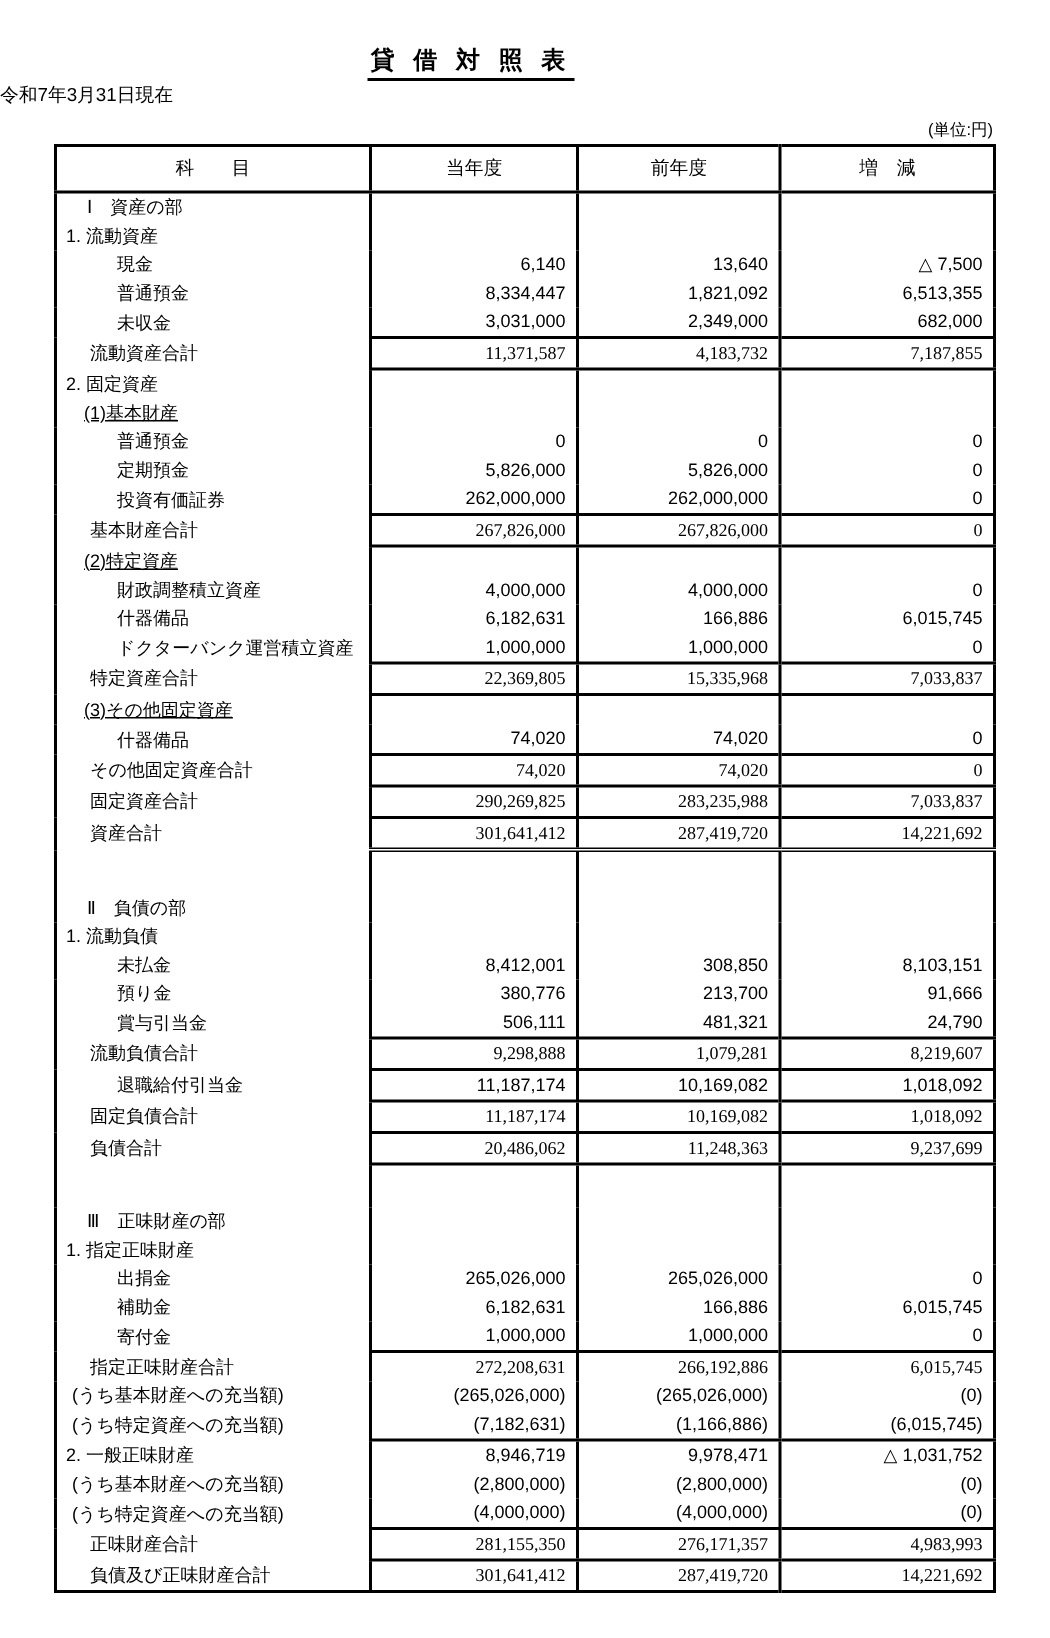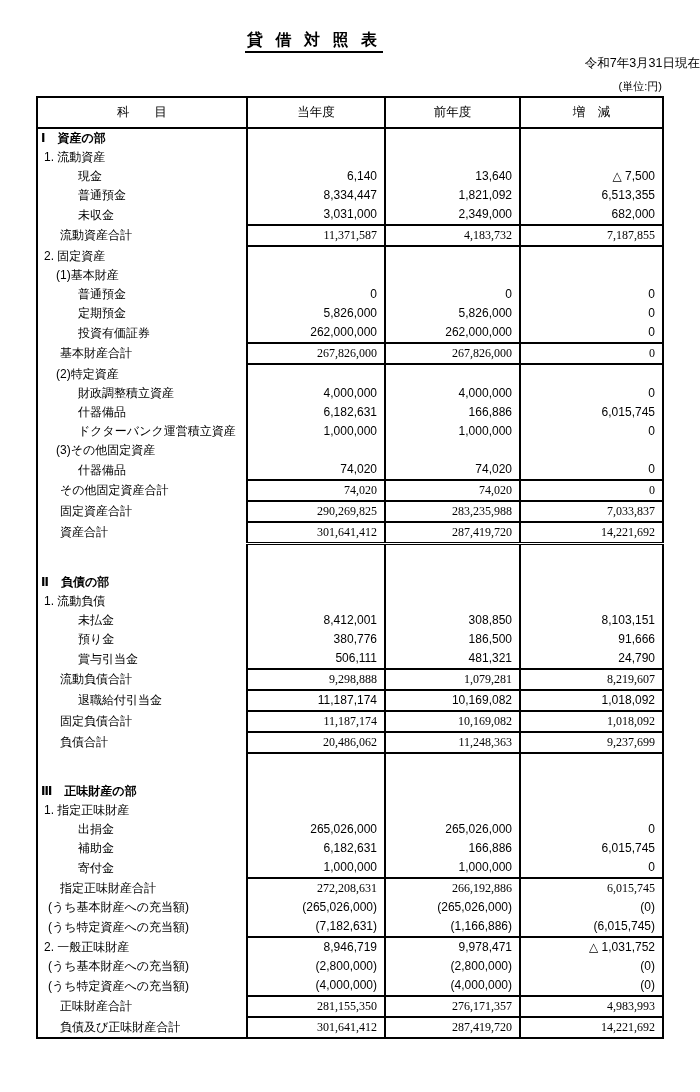--- a/index.html
+++ b/index.html
@@ -2,40 +2,40 @@
 <html><head>
 <meta charset="utf-8">
 <style>
   html,body{margin:0;padding:0;background:#ffffff;}
   body{width:700px;height:1092px;position:relative;
        font-family:"Liberation Sans","DejaVu Sans",sans-serif;color:#000;}
   .doc{position:absolute;inset:0;}
   .title{position:absolute;top:30px;left:0;width:628px;text-align:center;
          font-size:16px;font-weight:bold;letter-spacing:4px;}
   .title span{border-bottom:2px solid #000;padding:0 2px 3px 2px;}
-  .subtitle{position:absolute;top:55px;left:0;width:700px;text-align:right;
+  .subtitle{position:absolute;top:55px;left:0;width:700px;text-align:left;
             font-size:12.5px;}
   .unit{position:absolute;top:79px;left:36px;width:626px;text-align:right;
         font-size:11px;}
   table.bs{position:absolute;top:96px;left:36px;width:626px;
            border-collapse:collapse;table-layout:fixed;
            border:2px solid #000;font-size:12px;}
   col.c-label{width:210px;}
   col.c-cur{width:138px;}
   col.c-prev{width:135px;}
   col.c-chg{width:143px;}
   th{height:27px;font-weight:normal;text-align:center;
      border-bottom:2px solid #000;font-size:12.5px;}
   th.num-h,td.num{border-left:2px solid #000;}
   td{height:19px;padding:0;white-space:nowrap;overflow:hidden;line-height:19px;}
   td.num{text-align:right;padding-right:7px;}
   td.label{padding-left:6px;}
-  .row-section td.label{font-weight:bold;padding-left:3px;}
+  .row-section td.label{font-weight:normal;padding-left:20px;}
   .row-group td.label{margin-left:40px;}
-  .row-subgroup td.label{padding-left:18px;}
+  .row-subgroup td.label{padding-left:18px;text-decoration:underline;}
   .row-item td.label{padding-left:40px;}
   .row-total td.label{padding-left:22px;}
   .row-uchi td.label{padding-left:10px;}
   .row-blank td{height:28px;}
   td.lt{border-top:2px solid #000;font-family:Liberation Serif, serif;}
   td.lb1{border-bottom:2px solid #000;}
   td.lb2{border-bottom:3px double #000;}
 </style>
 </head>
 <body>
@@ -150,20 +150,26 @@
           <td class="num">6,182,631</td>
           <td class="num">166,886</td>
           <td class="num">6,015,745</td>
         </tr>
         <tr class="row-item">
           <td class="label">ドクターバンク運営積立資産</td>
           <td class="num">1,000,000</td>
           <td class="num">1,000,000</td>
           <td class="num">0</td>
         </tr>
+        <tr class="row-total">
+          <td class="label">特定資産合計</td>
+          <td class="num lt lb1">22,369,805</td>
+          <td class="num lt lb1">15,335,968</td>
+          <td class="num lt lb1">7,033,837</td>
+        </tr>
         <tr class="row-subgroup">
           <td class="label">(3)その他固定資産</td>
           <td class="num"></td>
           <td class="num"></td>
           <td class="num"></td>
         </tr>
         <tr class="row-item">
           <td class="label">什器備品</td>
           <td class="num">74,020</td>
           <td class="num">74,020</td>
@@ -207,21 +213,21 @@
         </tr>
         <tr class="row-item">
           <td class="label">未払金</td>
           <td class="num">8,412,001</td>
           <td class="num">308,850</td>
           <td class="num">8,103,151</td>
         </tr>
         <tr class="row-item">
           <td class="label">預り金</td>
           <td class="num">380,776</td>
-          <td class="num">186,500</td>
+          <td class="num">213,700</td>
           <td class="num">91,666</td>
         </tr>
         <tr class="row-item">
           <td class="label">賞与引当金</td>
           <td class="num">506,111</td>
           <td class="num">481,321</td>
           <td class="num">24,790</td>
         </tr>
         <tr class="row-total">
           <td class="label">流動負債合計</td>

